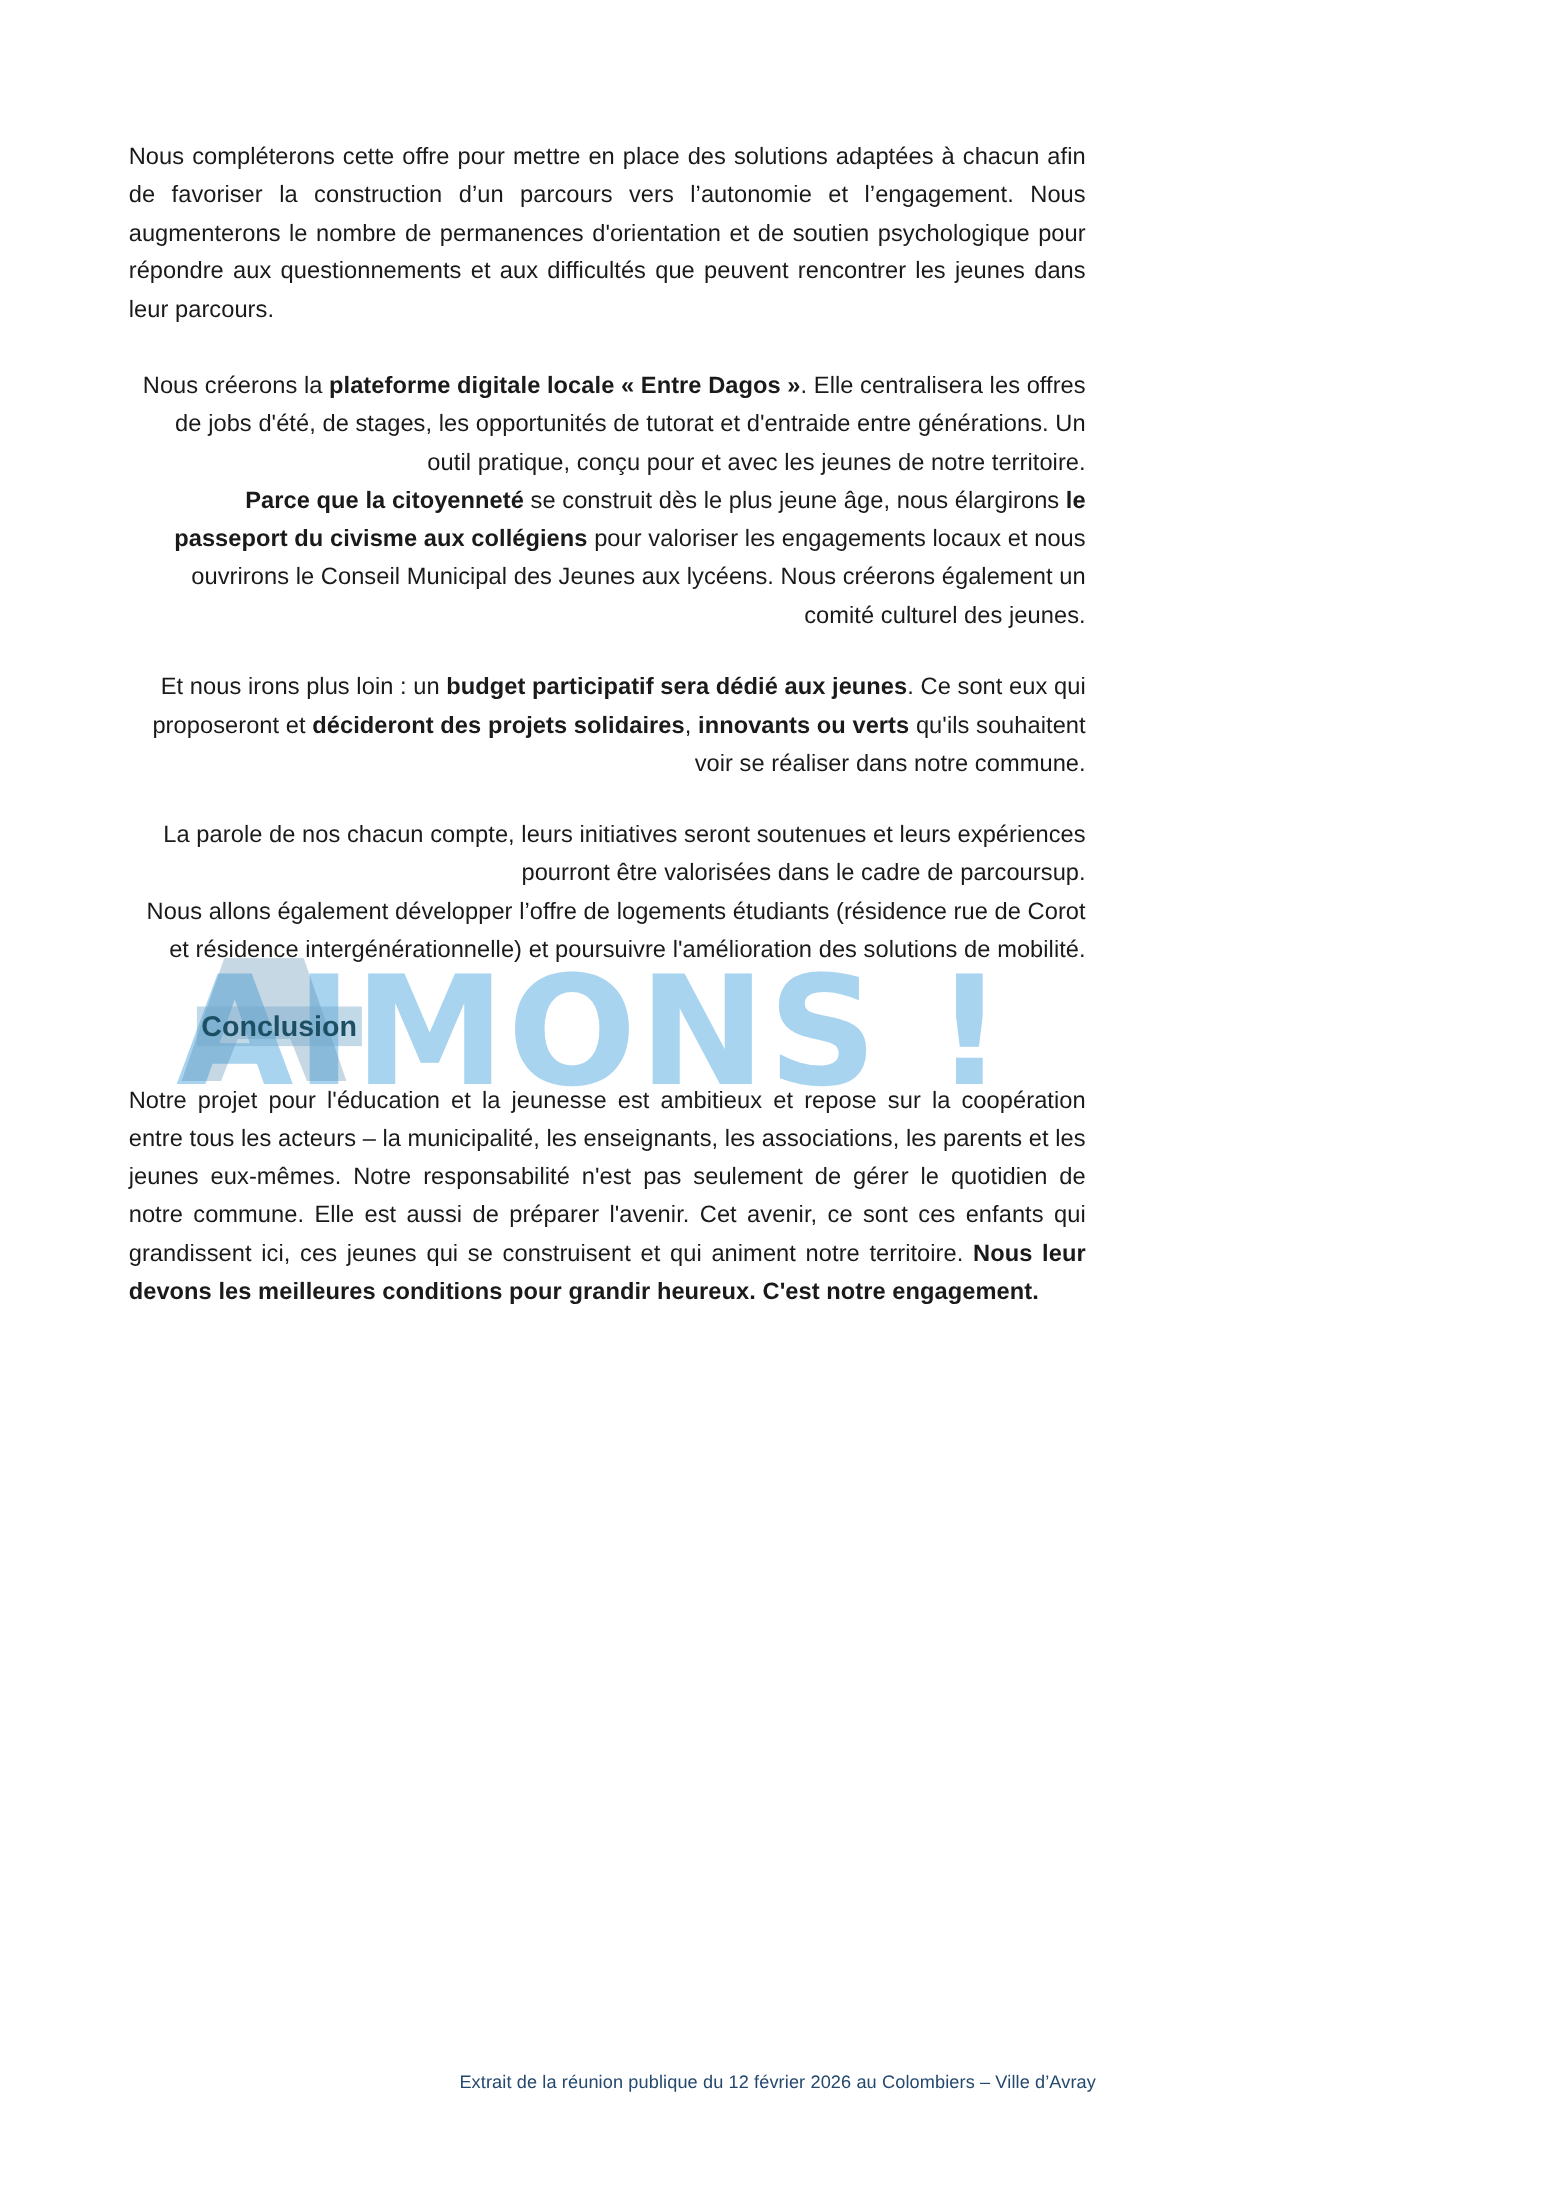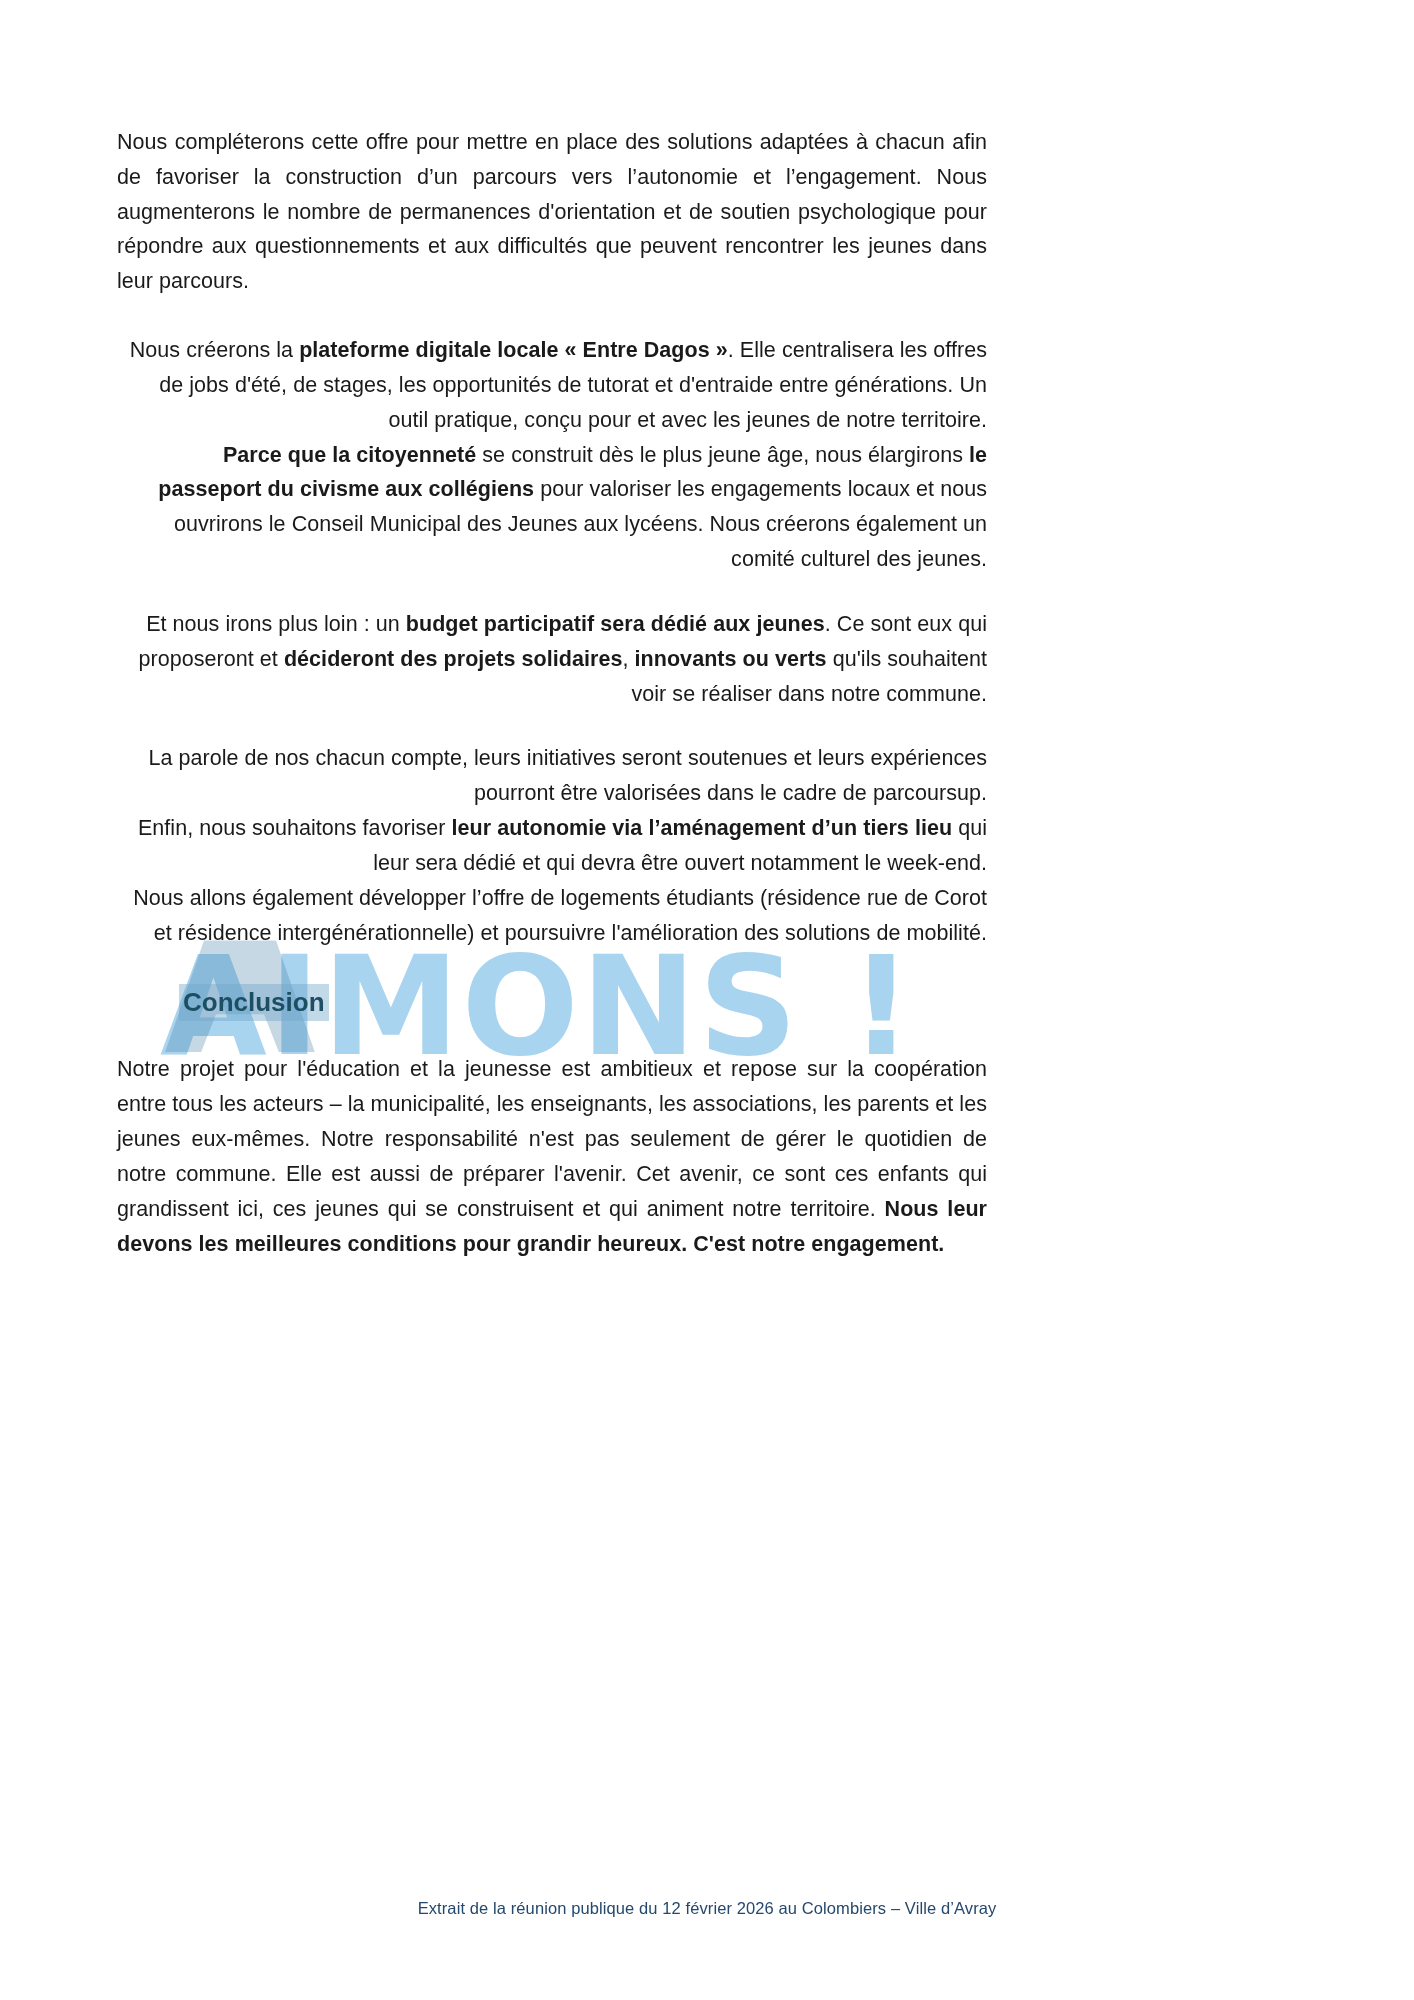--- a/index.html
+++ b/index.html
@@ -91,21 +91,21 @@
     position: absolute;
     left: 0;
     right: 0;
     bottom: 80px;
     text-align: center;
   }
   .footer-line1 {
     font-size: 16.5px;
     color: #24486e;
     letter-spacing: 0.1px;
-    margin-bottom: 2px;
+    margin-bottom: 17px;
   }
   .footer-line2 {
     font-size: 16.5px;
     font-weight: 700;
     color: #3f86d4;
     letter-spacing: 0.1px;
   }
 </style>
 </head>
 <body>
@@ -123,21 +123,20 @@
     <p class="para left"><b>Parce que la citoyenneté</b><span> se construit dès le plus jeune âge, nous élargirons </span><b>le passeport du civisme aux collégiens</b><span> pour valoriser les engagements locaux et nous ouvrirons le Conseil Municipal des Jeunes aux lycéens. Nous créerons également un comité culturel des jeunes.</span></p>
 
     <div class="gap-md"></div>
 
     <p class="para left"><span>Et nous irons plus loin : un </span><b>budget participatif sera dédié aux jeunes</b><span>. Ce sont eux qui proposeront et </span><b>décideront des projets solidaires</b><span>, </span><b>innovants ou verts</b><span> qu'ils souhaitent voir se réaliser dans notre commune.</span></p>
 
     <div class="gap-md"></div>
 
     <p class="para left"><span>La parole de nos chacun compte, leurs initiatives seront soutenues et leurs expériences pourront être valorisées dans le cadre de parcoursup.</span></p>
 
-    <p class="para left"><span>Enfin, nous souhaitons favoriser </span><b>leur autonomie via l’aménagement d’un tiers lieu</b><span> qui leur sera dédié et qui devra être ouvert notamment le week-end.</span></p>
 
     <p class="para left"><span>Nous allons également développer l’offre de logements étudiants (résidence rue de Corot et résidence intergénérationnelle) et poursuivre l'amélioration des solutions de mobilité.</span></p>
 
     <div class="conclusion-band">
       <div class="watermark">AIMONS !</div>
       <div class="chip-shade"></div>
       <div class="conclusion-chip">Conclusion</div>
     </div>
 
     <p class="para justify"><span>Notre projet pour l'éducation et la jeunesse est ambitieux et repose sur la coopération entre tous les acteurs – la municipalité, les enseignants, les associations, les parents et les jeunes eux-mêmes. Notre responsabilité n'est pas seulement de gérer le quotidien de notre commune. Elle est aussi de préparer l'avenir. Cet avenir, ce sont ces enfants qui grandissent ici, ces jeunes qui se construisent et qui animent notre territoire. </span><b>Nous leur devons les meilleures conditions pour grandir heureux. C'est notre engagement.</b></p>

